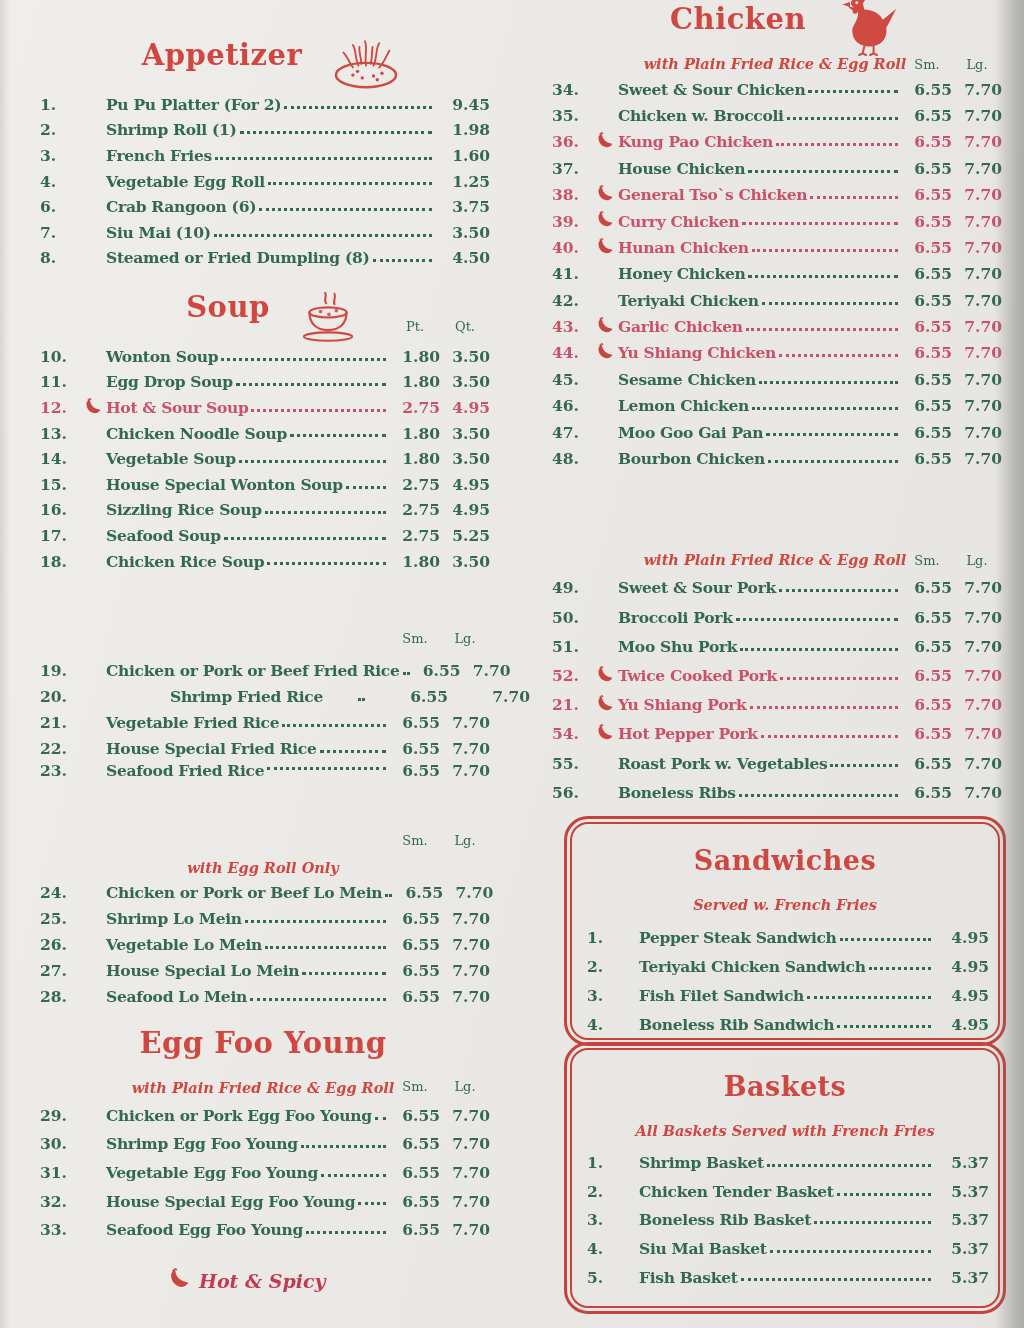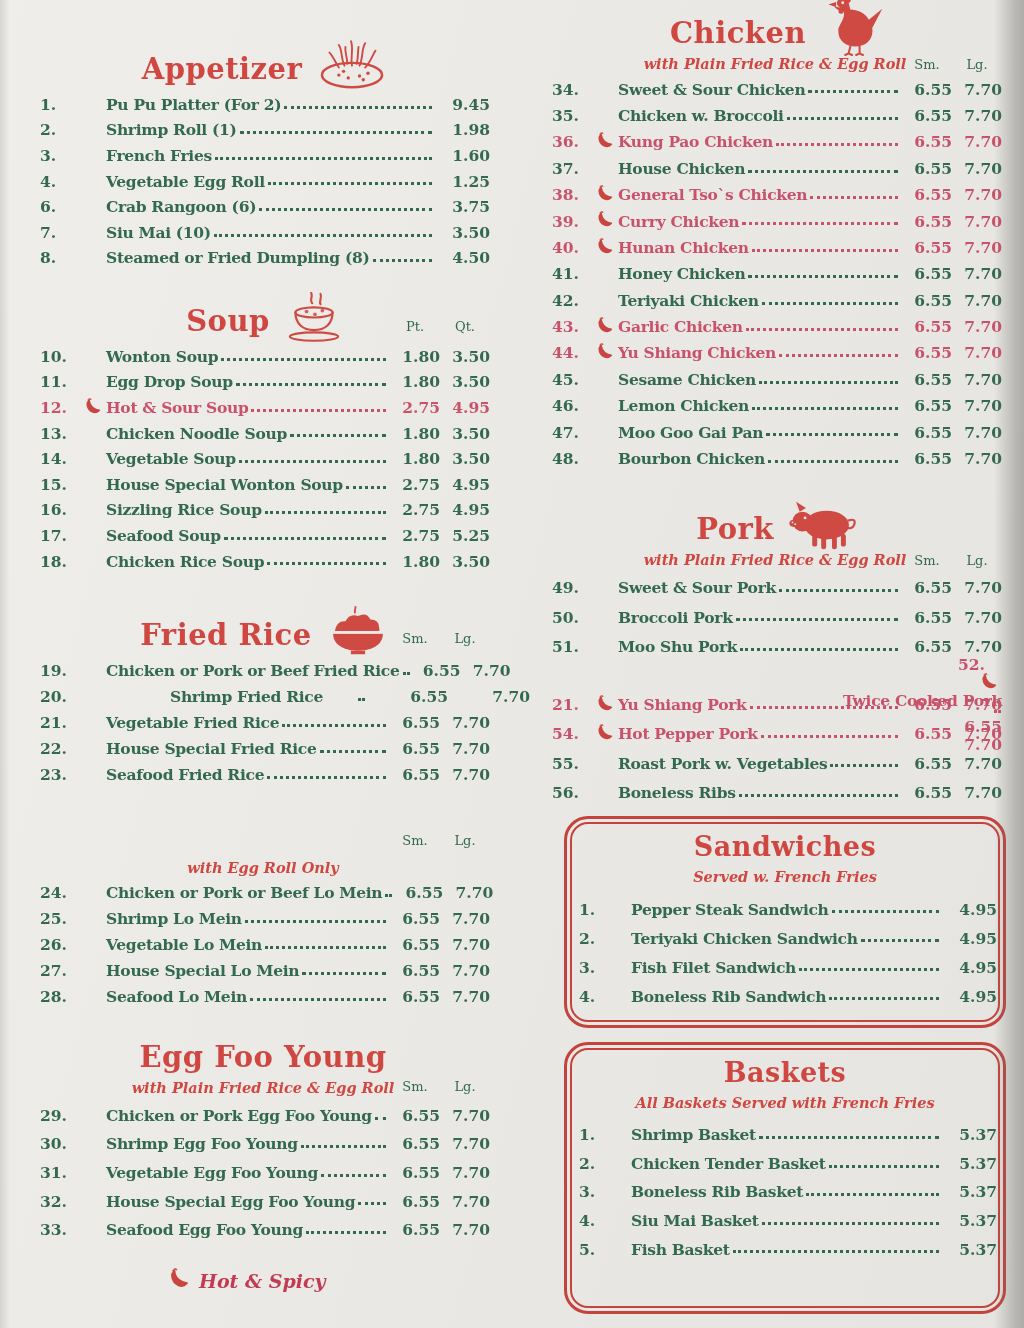--- a/index.html
+++ b/index.html
@@ -27,38 +27,38 @@
   .edge-shadow-left{
     position:absolute;top:0;left:0;width:10px;height:100%;
     background:linear-gradient(to right, rgba(0,0,0,.10), rgba(0,0,0,0));
   }
   .col{position:absolute;top:0;height:100%;}
   #col-left{left:28px;width:470px;}
   #col-right{left:540px;width:470px;}
   .menu-section{position:absolute;left:0;width:100%;}
   .sec-head{position:relative;display:flex;flex-direction:column;justify-content:flex-end;overflow:visible;}
   .title-line{display:flex;justify-content:center;align-items:flex-end;gap:10px;}
-  .sec-title{margin:4px;font-size:29px;line-height:1.05;font-weight:bold;color:var(--red);letter-spacing:.5px;}
+  .sec-title{margin:18px;font-size:29px;line-height:1.05;font-weight:bold;color:var(--red);letter-spacing:.5px;}
   .sec-subtitle{text-align:center;font-size:14.5px;font-style:italic;font-weight:bold;color:var(--red);margin-top:3px;}
   .sec-icon{display:block;}
   .title-line .sec-icon{margin-bottom:-8px;}
   .ph-row{position:absolute;right:8px;display:flex;}
   .ph{width:50px;text-align:center;font-size:13px;color:var(--green);}
   .items{padding:0 8px 0 12px;}
   .item-row{display:flex;align-items:flex-end;}
   .item-row.green{color:var(--green);}
   .item-row.spicy{color:var(--pink);}
   .num{width:44px;flex:none;font-weight:bold;font-size:15.5px;line-height:1.15;}
   .chili-cell{width:22px;flex:none;}
   .chili-cell svg{display:block;margin-bottom:2px;}
   .name{font-weight:bold;font-size:15.5px;line-height:1.15;white-space:nowrap;letter-spacing:-0.3px;}
   .leader{flex:1 1 4px;min-width:4px;height:0;border-bottom:3px dotted currentColor;margin:0 4px 5px 3px;}
   .price{width:50px;flex:none;text-align:right;font-weight:bold;font-size:15.5px;line-height:1.15;}
   .price.wide{width:54px;}
-  .boxed{left:24px;width:442px;border:3px solid var(--boxred);border-radius:24px;padding:10px 0 10px;}
+  .boxed{left:24px;width:442px;border:3px solid var(--boxred);border-radius:24px;padding:10px 8px 10px;}
   .boxed::before{content:"";position:absolute;inset:3px;border:2.5px solid var(--boxred);border-radius:18px;pointer-events:none;}
   .boxed .sec-head{display:block;}
   .boxed .sec-title{font-size:27px;}
   .boxed .items{padding:4px 6px 0 12px;}
   .boxed .num{width:40px;}
   .boxed .chili-cell{width:12px;}
   .footer-spicy{
     position:absolute;left:168px;top:1268px;display:flex;align-items:center;gap:10px;
     color:#c23b52;font-size:19px;font-weight:bold;font-style:italic;
   }
@@ -246,30 +246,20 @@
             <span class="chili-cell"></span>
             <span class="name">Chicken Rice Soup</span>
             <span class="leader"></span>
             <span class="price">1.80</span>
             <span class="price">3.50</span>
           </div>
         </div>
       </section>
       <section class="menu-section" style="top: 594px;">
         <div class="sec-head" style="height: 60px;">
-          <div class="title-line">
-            <h2 class="sec-title">Fried Rice</h2>
-            <span class="sec-icon"><svg viewBox="0 0 72 58" width="64" height="52">
-                <path d="M33 8 C31 5 34 3 33 0" stroke="#cf4a42" fill="none" stroke-width="2"></path>
-                <path d="M10 28 Q12 16 22 17 Q26 8 36 11 Q46 6 50 15 Q60 15 60 25 L60 28 Z" fill="#cf4a42"></path>
-                <path d="M8 31 L64 31 C64 42 54 50 36 50 C18 50 8 42 8 31 Z" fill="#cf4a42"></path>
-                <rect x="28" y="50" width="16" height="4" fill="#cf4a42"></rect>
-                <path d="M8 30 L64 30" stroke="#e9e8e4" stroke-width="1.6"></path>
-              </svg></span>
-          </div>
           <div class="ph-row" style="bottom: 8px;">
             <span class="ph">Sm.</span>
             <span class="ph">Lg.</span>
           </div>
         </div>
         <div class="items">
           <div class="item-row green" style="height: 26px;">
             <span class="num">19.</span>
             <span class="chili-cell"></span>
             <span class="name">Chicken or Pork or Beef Fried Rice</span>
@@ -294,21 +284,21 @@
             <span class="price">7.70</span>
           </div>
           <div class="item-row green" style="height: 26px;">
             <span class="num">22.</span>
             <span class="chili-cell"></span>
             <span class="name">House Special Fried Rice</span>
             <span class="leader"></span>
             <span class="price">6.55</span>
             <span class="price">7.70</span>
           </div>
-          <div class="item-row green" style="height: 26px;">
+          <div class="item-row green" style="height: 26px; align-items: center;">
             <span class="num">23.</span>
             <span class="chili-cell"></span>
             <span class="name">Seafood Fried Rice</span>
             <span class="leader"></span>
             <span class="price">6.55</span>
             <span class="price">7.70</span>
           </div>
         </div>
       </section>
       <section class="menu-section" style="top: 798px;">
@@ -590,39 +580,20 @@
             <span class="chili-cell"></span>
             <span class="name">Bourbon Chicken</span>
             <span class="leader"></span>
             <span class="price">6.55</span>
             <span class="price">7.70</span>
           </div>
         </div>
       </section>
       <section class="menu-section" style="top: 486px;">
         <div class="sec-head" style="height: 82px;">
-          <div class="title-line">
-            <h2 class="sec-title">Pork</h2>
-            <span class="sec-icon"><svg viewBox="0 0 78 58" width="70" height="52">
-                <g fill="#cf4a42">
-                  <ellipse cx="43" cy="28" rx="25" ry="16"></ellipse>
-                  <circle cx="16" cy="24" r="11"></circle>
-                  <path d="M13 13 L9 2 L20 9 Z"></path>
-                  <ellipse cx="6.5" cy="26" rx="5" ry="4"></ellipse>
-                  <rect x="27" y="38" width="5.5" height="14" rx="2.5"></rect>
-                  <rect x="37" y="41" width="5.5" height="14" rx="2.5"></rect>
-                  <rect x="49" y="41" width="5.5" height="14" rx="2.5"></rect>
-                  <rect x="59" y="38" width="5.5" height="14" rx="2.5"></rect>
-                </g>
-                <path d="M67 23 q9 -3 7 4 q-2 6 -8 4" fill="none" stroke="#cf4a42" stroke-width="2.4"></path>
-                <circle cx="5" cy="25" r="1" fill="#e9e8e4"></circle>
-                <circle cx="8" cy="27" r="1" fill="#e9e8e4"></circle>
-                <circle cx="19" cy="20" r="1.6" fill="#e9e8e4"></circle>
-              </svg></span>
-          </div>
           <div class="sec-subtitle">with Plain Fried Rice &amp; Egg Roll</div>
           <div class="ph-row" style="bottom: 0px;">
             <span class="ph">Sm.</span>
             <span class="ph">Lg.</span>
           </div>
         </div>
         <div class="items">
           <div class="item-row green" style="height: 29.2px;">
             <span class="num">49.</span>
             <span class="chili-cell"></span>
@@ -640,21 +611,21 @@
             <span class="price">7.70</span>
           </div>
           <div class="item-row green" style="height: 29.2px;">
             <span class="num">51.</span>
             <span class="chili-cell"></span>
             <span class="name">Moo Shu Pork</span>
             <span class="leader"></span>
             <span class="price">6.55</span>
             <span class="price">7.70</span>
           </div>
-          <div class="item-row spicy" style="height: 29.2px; flex-direction: column;">
+          <div class="item-row spicy" style="height: 29.2px;">
             <span class="num">52.</span>
             <span class="chili-cell">
               <svg viewBox="0 0 18 18" width="17" height="17">
                 <path d="M4 3.2 Q3 1 5 1.2 Q6.6 1.4 6.4 3.2 Q6.8 7 9.8 9.5 Q12.8 12 16.2 12.2 Q18 12.3 16.4 14 Q13 17.5 8.4 15.4 Q3 13 2.6 6.5 Q2.5 4.4 4 3.2 Z" fill="#c9453f"></path>
                 <path d="M5 1.2 Q6.8 .2 7.4 2" fill="none" stroke="#c9453f" stroke-width="1.3"></path>
               </svg>
             </span>
             <span class="name">Twice Cooked Pork</span>
             <span class="leader"></span>
             <span class="price">6.55</span>

